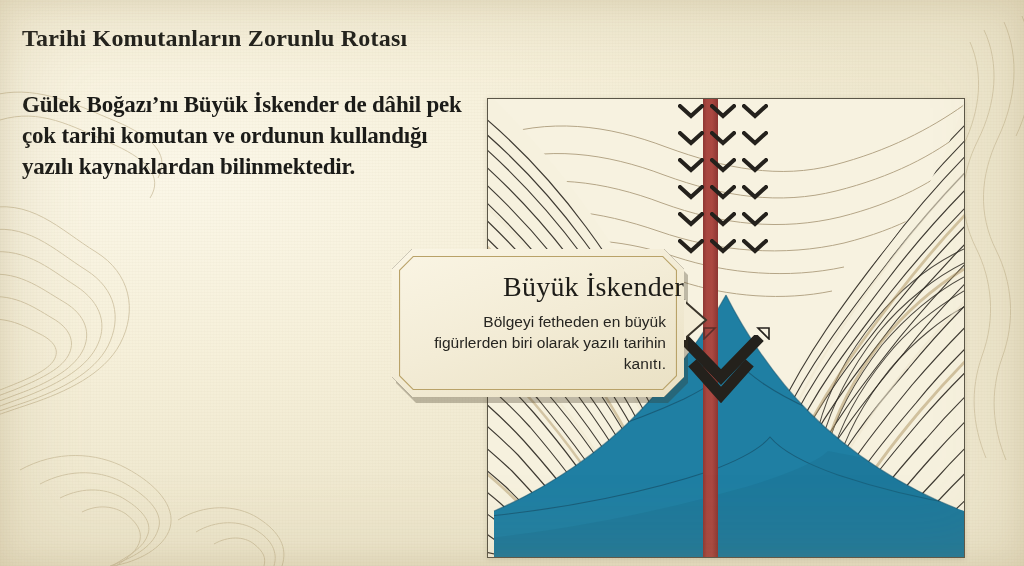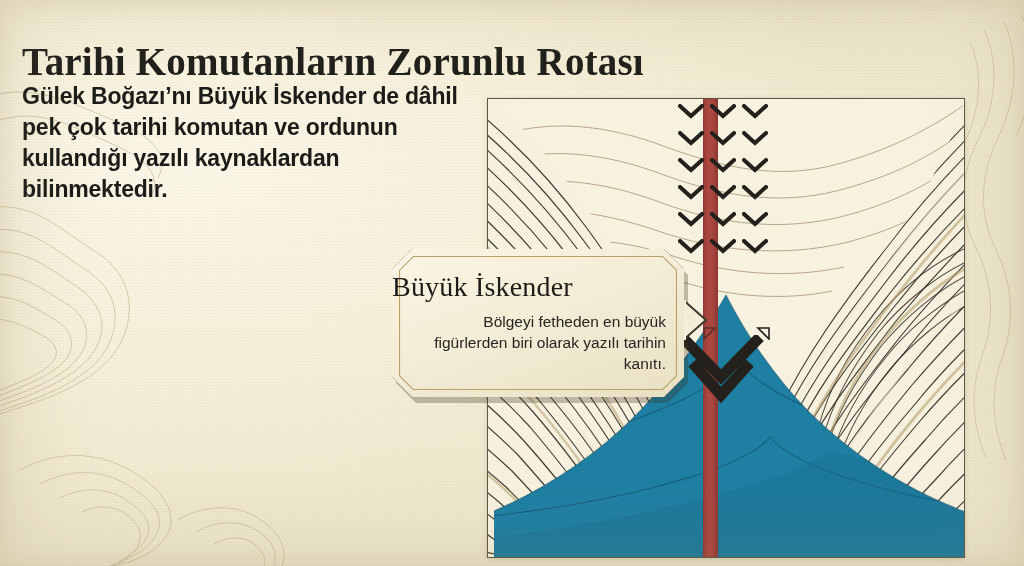--- a/index.html
+++ b/index.html
@@ -28,28 +28,28 @@
   }
   .vignette{
     position:absolute;inset:0;
     box-shadow:inset 0 0 90px rgba(150,128,78,.22), inset 0 0 26px rgba(160,140,95,.14);
     pointer-events:none;
   }
   .bg-contours{position:absolute;inset:0;pointer-events:none;}
 
   
   .title{
-    position:absolute;left:22px;top:14px;
+    position:absolute;left:22px;top:0;
     font-family:"Liberation Serif",serif;
-    font-size:39px;line-height:44px;
+    font-size:24px;line-height:44px;
     color:#20201c;letter-spacing:.2px;white-space:nowrap;
   }
   .subtitle{
-    position:absolute;left:22px;top:58px;width:452px;
-    font-family:Liberation Sans, sans-serif;
+    position:absolute;left:22px;top:66px;width:452px;
+    font-family:Liberation Serif, serif;
     font-weight:bold;font-size:23px;line-height:31px;
     color:#1b1b18;letter-spacing:-.2px;
   }
 
   
   .map-frame{
     position:absolute;left:487px;top:98px;width:476px;height:458px;
     overflow:hidden;
     border:1.5px solid #5b5648;
     background:#f7f2e0;
@@ -100,21 +100,21 @@
     position:absolute;left:7px;top:7px;width:278px;height:134px;
     clip-path:polygon(0 14px,14px 0,264px 0,278px 14px,278px 120px,264px 134px,14px 134px,0 120px,
       0 14px, 1.1px 14.5px, 1.1px 119.5px, 14.5px 132.9px, 263.5px 132.9px, 276.9px 119.5px,
       276.9px 14.5px, 263.5px 1.1px, 14.5px 1.1px, 1.1px 14.5px, 0 14px);
     background:#b9a268;
   }
   .callout-tail{
     position:absolute;left:290px;top:50px;width:26px;height:42px;
   }
   .callout-title{
-    position:absolute;left:0;top:22px;width:292px;text-align:left;
+    position:absolute;left:0;top:22px;width:292px;text-align:right;
     font-family:"Liberation Serif",serif;
     font-size:28px;line-height:32px;color:#1d1c18;letter-spacing:.2px;
   }
   .callout-body{
     position:absolute;left:18px;top:62px;width:256px;text-align:right;
     font-family:"Liberation Sans",sans-serif;
     font-size:15.5px;line-height:21px;color:#262521;font-weight:500;
   }
 </style>
 </head>

